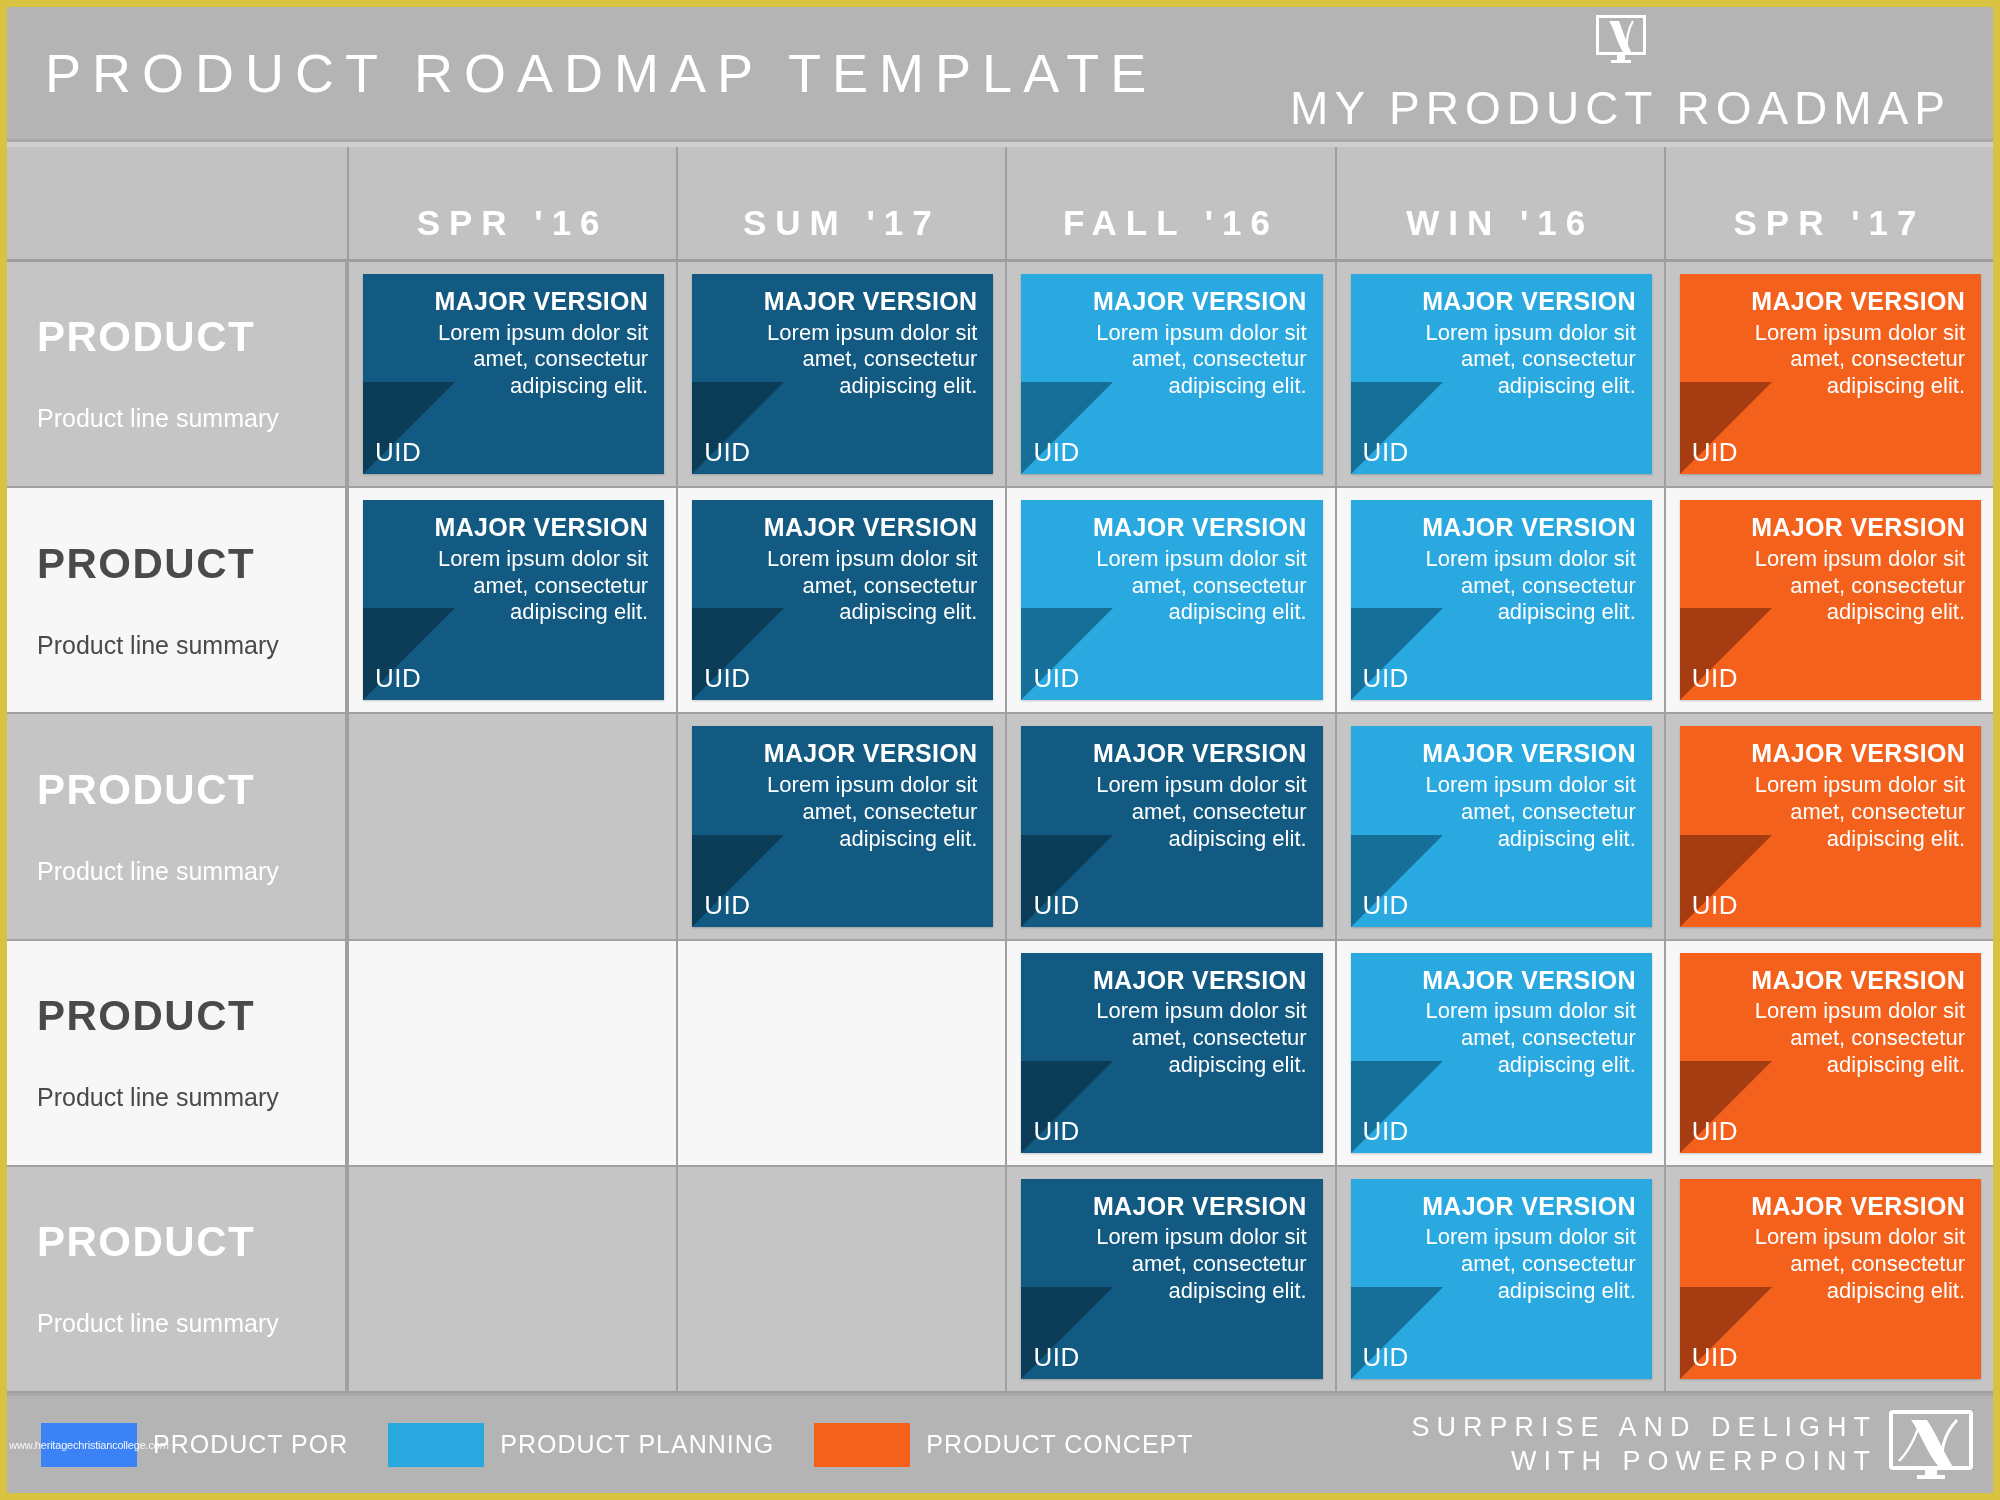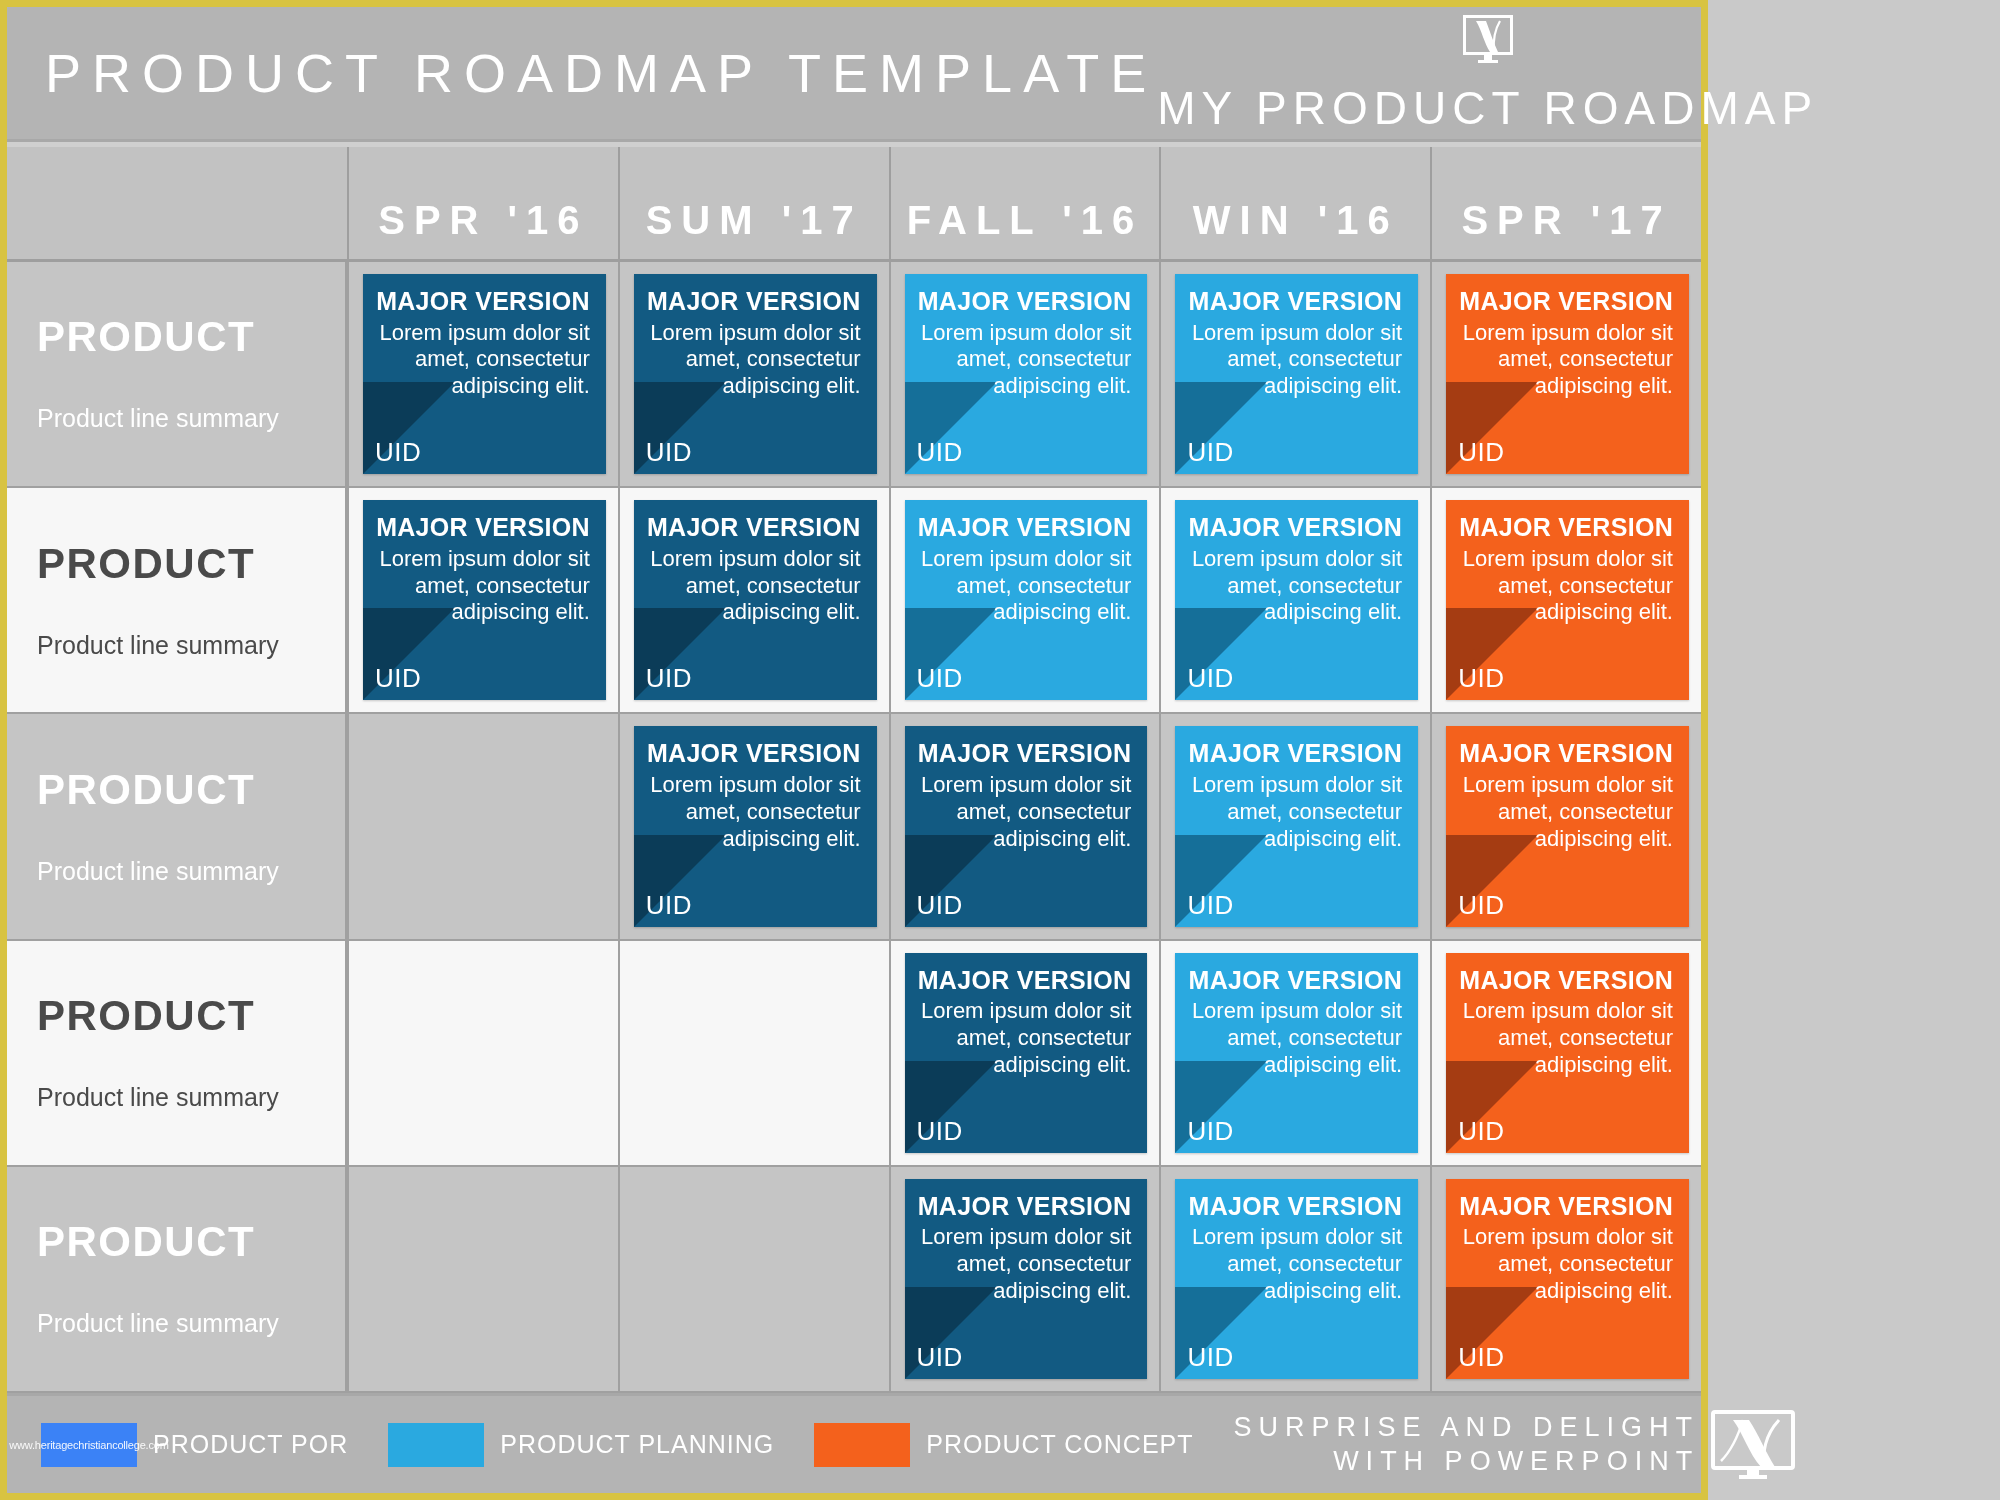--- a/index.html
+++ b/index.html
@@ -4,21 +4,21 @@
 <style>
   * { box-sizing: border-box; margin: 0; padding: 0; }
   html, body {
     width: 2000px; height: 1500px;
     font-family: "Liberation Sans", sans-serif;
     background: #c9c9c9;
     overflow: hidden;
   }
   #slide {
     position: relative;
-    width: 1708px; height: 1500px;
+    width: 2000px; height: 1500px;
     background: #bdbdbd;
     border: 7px solid #d8c341;
     display: flex;
     flex-direction: column;
   }
 
   
   .header {
     position: relative;
     height: 135px;
@@ -65,21 +65,21 @@
   .colhead-spacer { width: 340px; flex: 0 0 340px; }
   .colhead-cells { flex: 1 1 auto; display: flex; }
   .colhead {
     flex: 1 1 0;
     display: flex;
     align-items: flex-end;
     justify-content: center;
     padding-bottom: 16px;
     border-left: 2px solid #9e9e9e;
     color: #ffffff;
-    font-size: 40px;
+    font-size: 35px;
     font-weight: bold;
     letter-spacing: 9px;
     white-space: nowrap;
   }
 
   
   .grid { flex: 1 1 auto; display: flex; flex-direction: column; }
   .row {
     flex: 1 1 0;
     display: flex;

